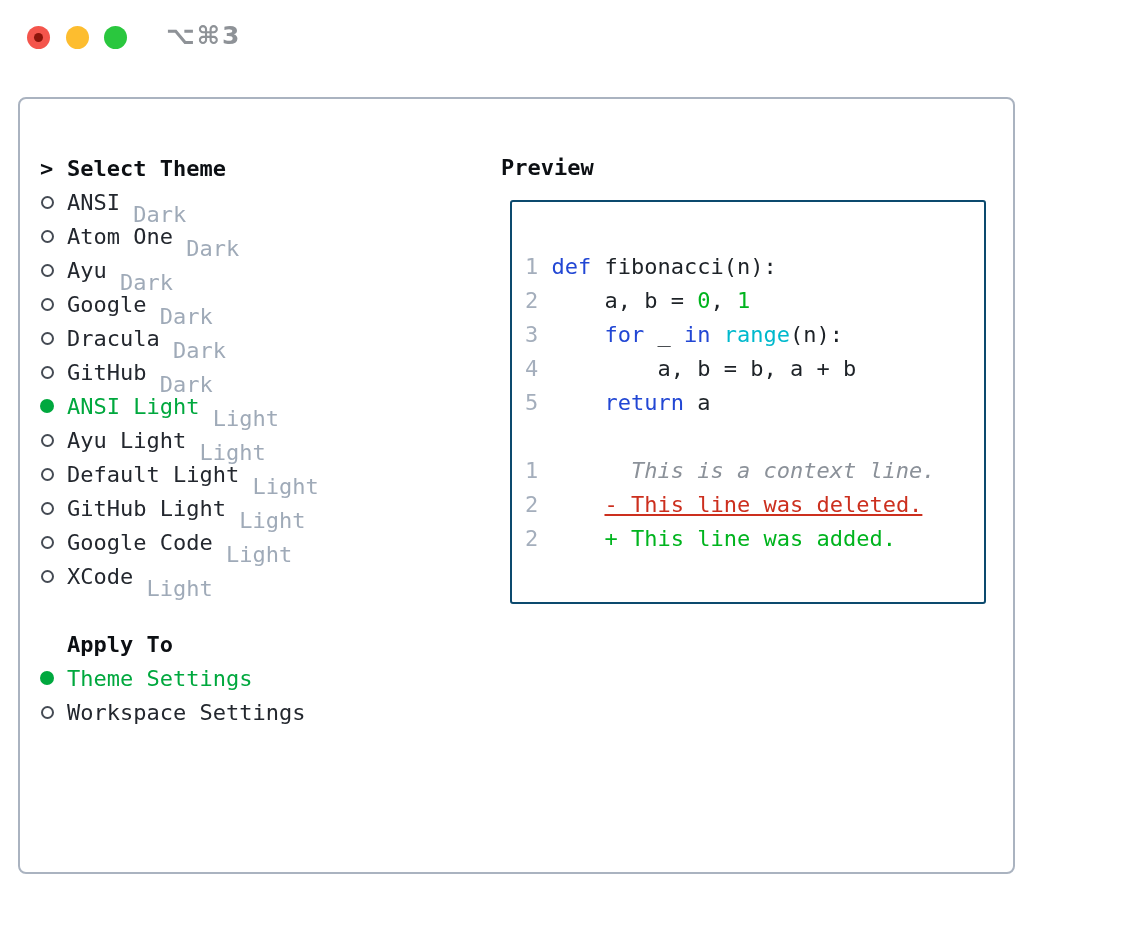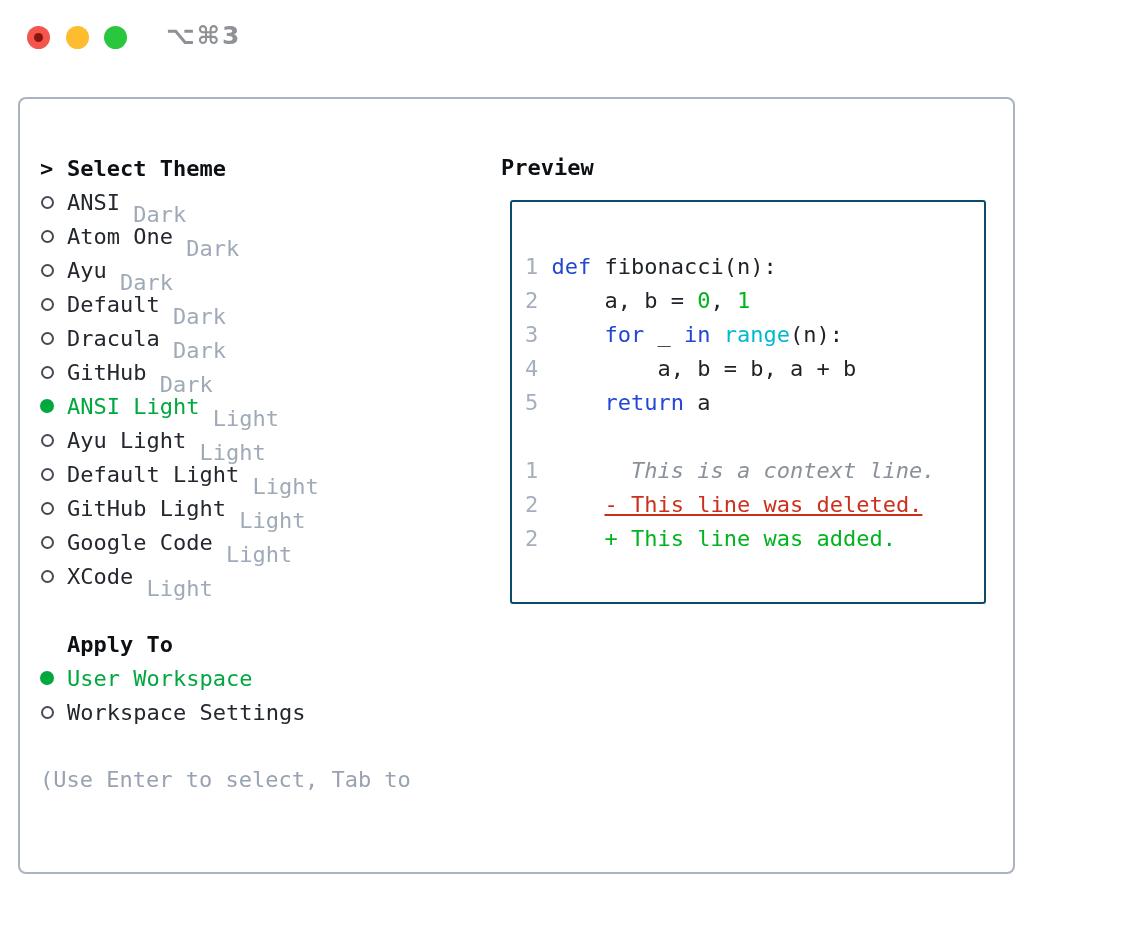--- a/index.html
+++ b/index.html
@@ -73,46 +73,45 @@
     <div class="left-col">
       <div class="row">
         <span class="marker prompt">&gt;</span>
         <span class="hdr">Select Theme</span>
       </div>
 
       <div>
           <div class="row"><span class="marker"><span class="ring"></span></span><span class="">ANSI</span><span class="t-variant"> Dark</span></div>
           <div class="row"><span class="marker"><span class="ring"></span></span><span class="">Atom One</span><span class="t-variant"> Dark</span></div>
           <div class="row"><span class="marker"><span class="ring"></span></span><span class="">Ayu</span><span class="t-variant"> Dark</span></div>
-          <div class="row"><span class="marker"><span class="ring"></span></span><span class="">Default</span><span class="t-variant"> Dark</span></div>
+          <div class="row"><span class="marker"><span class="ring"></span></span><span class="">Google</span><span class="t-variant"> Dark</span></div>
           <div class="row"><span class="marker"><span class="ring"></span></span><span class="">Dracula</span><span class="t-variant"> Dark</span></div>
           <div class="row"><span class="marker"><span class="ring"></span></span><span class="">GitHub</span><span class="t-variant"> Dark</span></div>
           <div class="row"><span class="marker"><span class="dot"></span></span><span class="sel">ANSI Light</span><span class="t-variant"> Light</span></div>
           <div class="row"><span class="marker"><span class="ring"></span></span><span class="">Ayu Light</span><span class="t-variant"> Light</span></div>
           <div class="row"><span class="marker"><span class="ring"></span></span><span class="">Default Light</span><span class="t-variant"> Light</span></div>
           <div class="row"><span class="marker"><span class="ring"></span></span><span class="">GitHub Light</span><span class="t-variant"> Light</span></div>
           <div class="row"><span class="marker"><span class="ring"></span></span><span class="">Google Code</span><span class="t-variant"> Light</span></div>
           <div class="row"><span class="marker"><span class="ring"></span></span><span class="">XCode</span><span class="t-variant"> Light</span></div>
         </div>
 
       <div class="spacer"></div>
 
       <div class="row">
         <span class="marker"></span>
         <span class="hdr">Apply To</span>
       </div>
 
       <div>
-          <div class="row"><span class="marker"><span class="dot"></span></span><span class="sel">User Workspace</span></div>
+          <div class="row"><span class="marker"><span class="dot"></span></span><span class="sel">Theme Settings</span></div>
           <div class="row"><span class="marker"><span class="ring"></span></span><span class="">Workspace Settings</span></div>
         </div>
 
       <div class="spacer"></div>
 
-      <div class="help">(Use Enter to select, Tab to</div>
     </div>
 
     <div class="preview-label">Preview</div>
 
     <div class="preview-box">
       <div class="code"><div class="cl"><span class="c-ln">1</span><span class="c-tx"> </span><span class="c-kw">def</span><span class="c-tx"> fibonacci(n):</span></div><div class="cl"><span class="c-ln">2</span><span class="c-tx">     a, b = </span><span class="c-num">0</span><span class="c-tx">, </span><span class="c-num">1</span></div><div class="cl"><span class="c-ln">3</span><span class="c-tx">     </span><span class="c-kw">for</span><span class="c-tx"> _ </span><span class="c-kw">in</span><span class="c-tx"> </span><span class="c-fn">range</span><span class="c-tx">(n):</span></div><div class="cl"><span class="c-ln">4</span><span class="c-tx">         a, b = b, a + b</span></div><div class="cl"><span class="c-ln">5</span><span class="c-tx">     </span><span class="c-kw">return</span><span class="c-tx"> a</span></div><div class="cl"></div><div class="cl"><span class="c-ln">1</span><span class="c-ctx">       This is a context line.</span></div><div class="cl"><span class="c-ln">2</span><span class="c-tx">     </span><span class="c-del">- This line was deleted.</span></div><div class="cl"><span class="c-ln">2</span><span class="c-tx">     </span><span class="c-add">+ This line was added.</span></div></div>
     </div>
 
   </div>
 </div>

